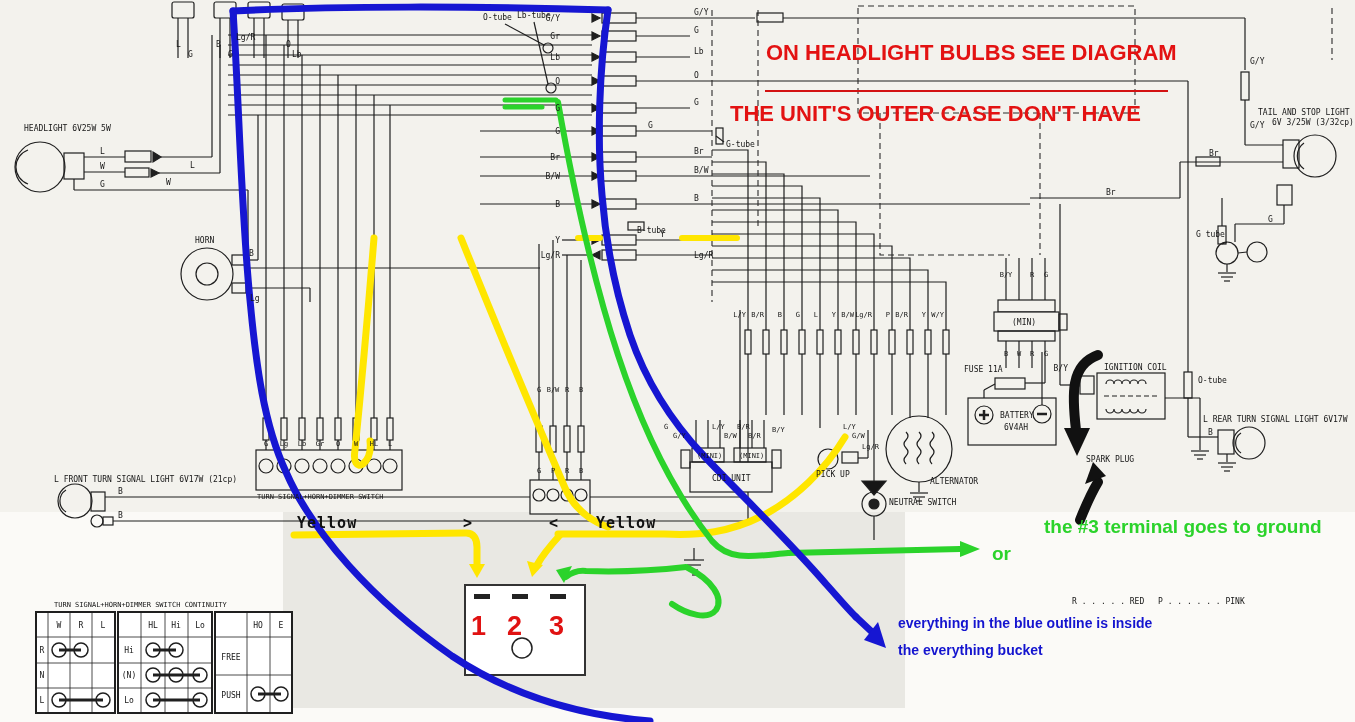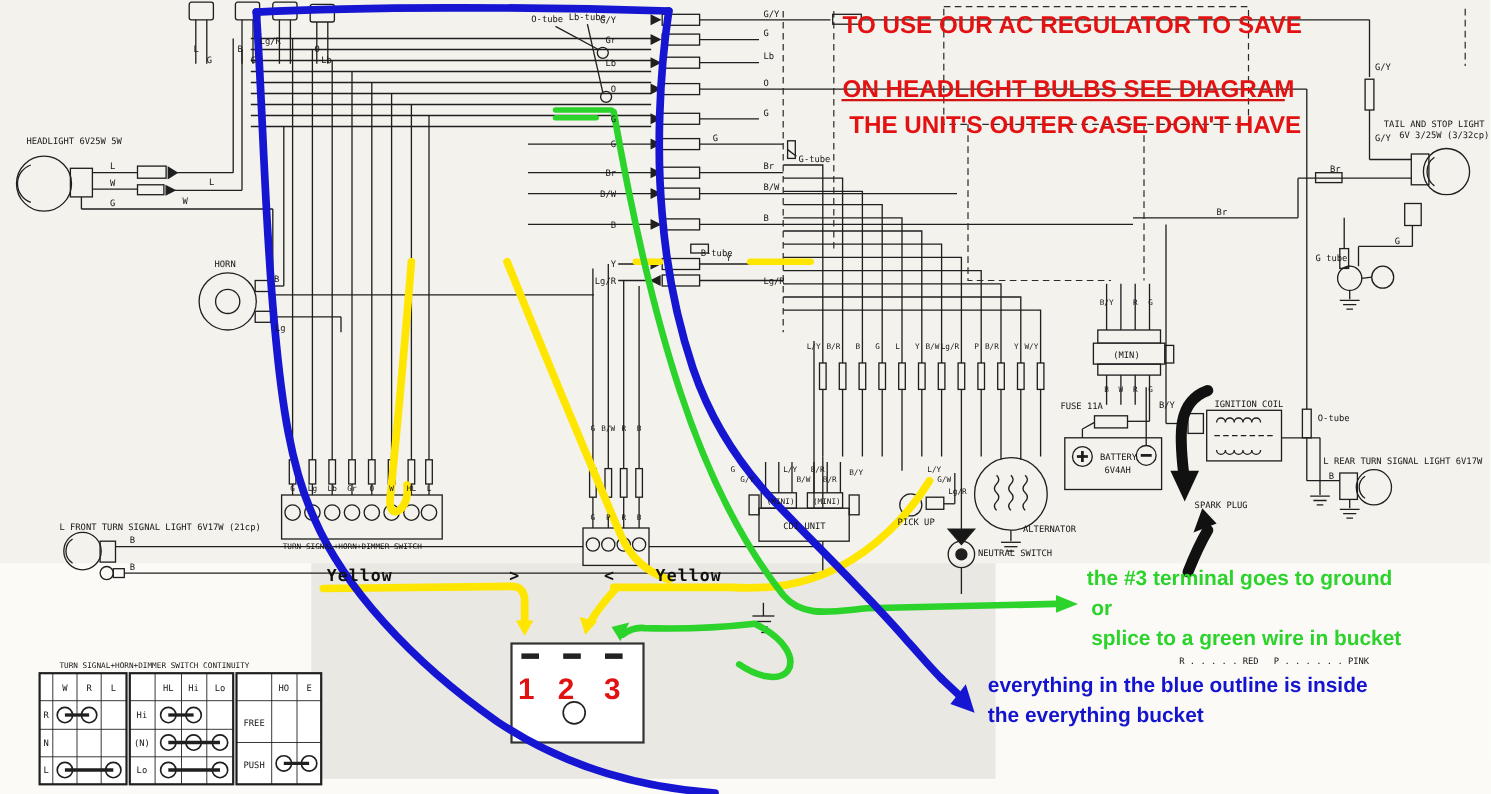--- a/index.html
+++ b/index.html
@@ -10,21 +10,21 @@
   svg .kb{stroke:#1f1f1f;stroke-width:2;fill:none;}
   svg .kt{stroke:#1f1f1f;stroke-width:.8;fill:none;}
   svg .dash{stroke:#2a2a2a;stroke-width:1.1;fill:none;stroke-dasharray:6 4;}
   svg text.t{font:8px "DejaVu Sans Mono",monospace;fill:#151515;}
   svg text.t7{font:7px "DejaVu Sans Mono",monospace;fill:#151515;}
   svg text.big{font:bold 15px "DejaVu Sans Mono",monospace;fill:#111;letter-spacing:1px;}
   svg text.num{font:bold 27px "Liberation Sans",sans-serif;fill:#e01212;}
   .note{position:absolute;font-weight:bold;white-space:nowrap;}
   .red{color:#e31212;font-size:22px;line-height:30px;}
   .grn{color:#2bd32b;font-size:19px;line-height:27px;}
-  .blu{color:#1414cf;font-size:19px;line-height:27px;}
+  .blu{color:#1414cf;font-size:14px;line-height:27px;}
 </style>
 </head>
 <body>
 
 <div id="stage">
 
 <svg width="1355" height="722" viewBox="0 0 1355 722">
 
   <rect x="0" y="0" width="1355" height="512" fill="#f3f2ed"></rect>
   <rect x="0" y="512" width="1355" height="210" fill="#fbfaf7"></rect>
@@ -639,24 +639,22 @@
   <text class="big" x="596" y="528">Yellow</text>
 
   <text class="num" x="471" y="635">1</text>
   <text class="num" x="507" y="635">2</text>
   <text class="num" x="549" y="635">3</text>
 
   <text class="t" x="1072" y="604">R . . . . . RED</text>
   <text class="t" x="1158" y="604">P . . . . . . PINK</text>
 </svg>
 
-<div class="note red" style="left:766px;top:8px;">TO USE OUR AC REGULATOR TO SAVE</div>
-<div class="note red" style="left:766px;top:38px;margin-top:28px;">ON HEADLIGHT BULBS SEE DIAGRAM</div>
-<div class="note red" style="left:772px;top:99px;text-align:right;">THE UNIT'S OUTER CASE DON'T HAVE</div>
-
-<div class="note grn" style="left:988px;top:513px;">the #3 terminal goes to ground</div>
+<div class="note red" style="left:766px;top:38px;">ON HEADLIGHT BULBS SEE DIAGRAM</div>
+<div class="note red" style="left:730px;top:99px;text-align:right;">THE UNIT'S OUTER CASE DON'T HAVE</div>
+
+<div class="note grn" style="left:1044px;top:513px;">the #3 terminal goes to ground</div>
 <div class="note grn" style="left:992px;top:540px;text-align:center;">or</div>
-<div class="note grn" style="left:992px;top:567px;">splice to a green wire in bucket</div>
 
 <div class="note blu" style="left:898px;top:610px;">everything in the blue outline is inside</div>
 <div class="note blu" style="left:898px;top:637px;">the everything bucket</div>
 
 </div>
 
 </body></html>

